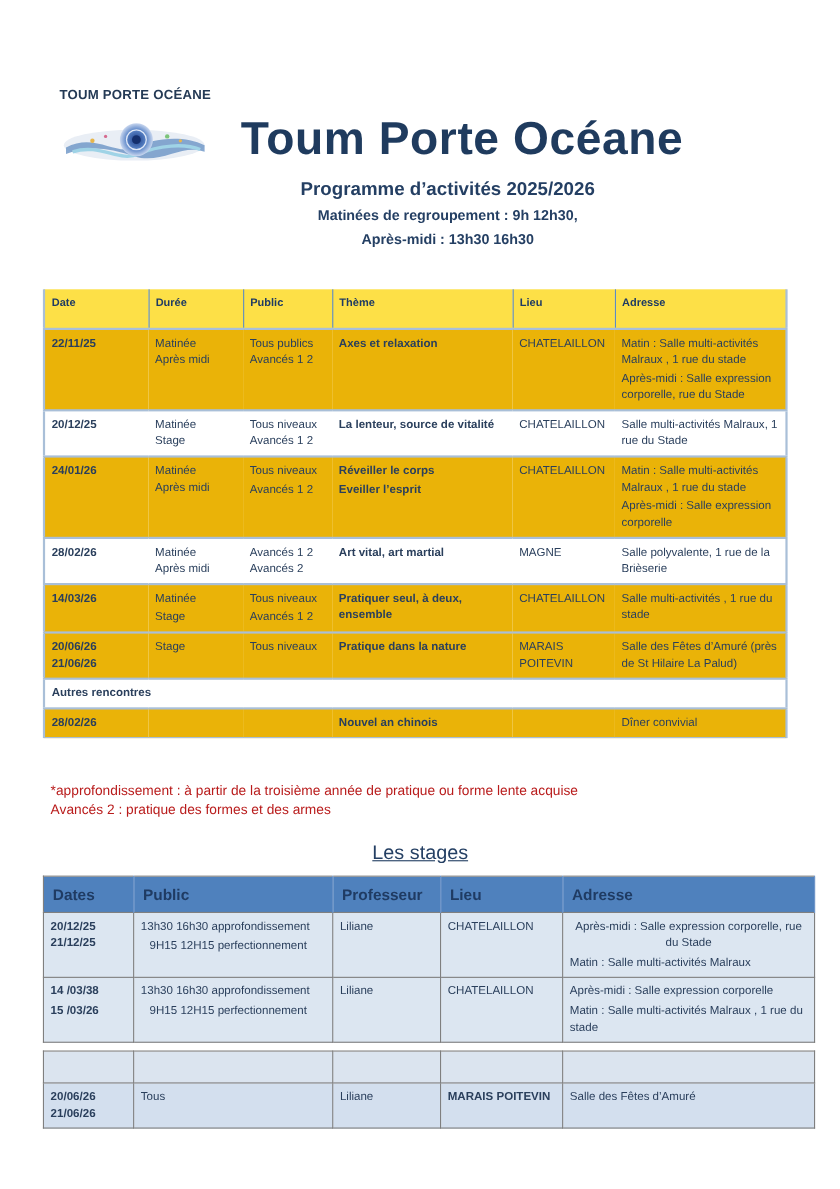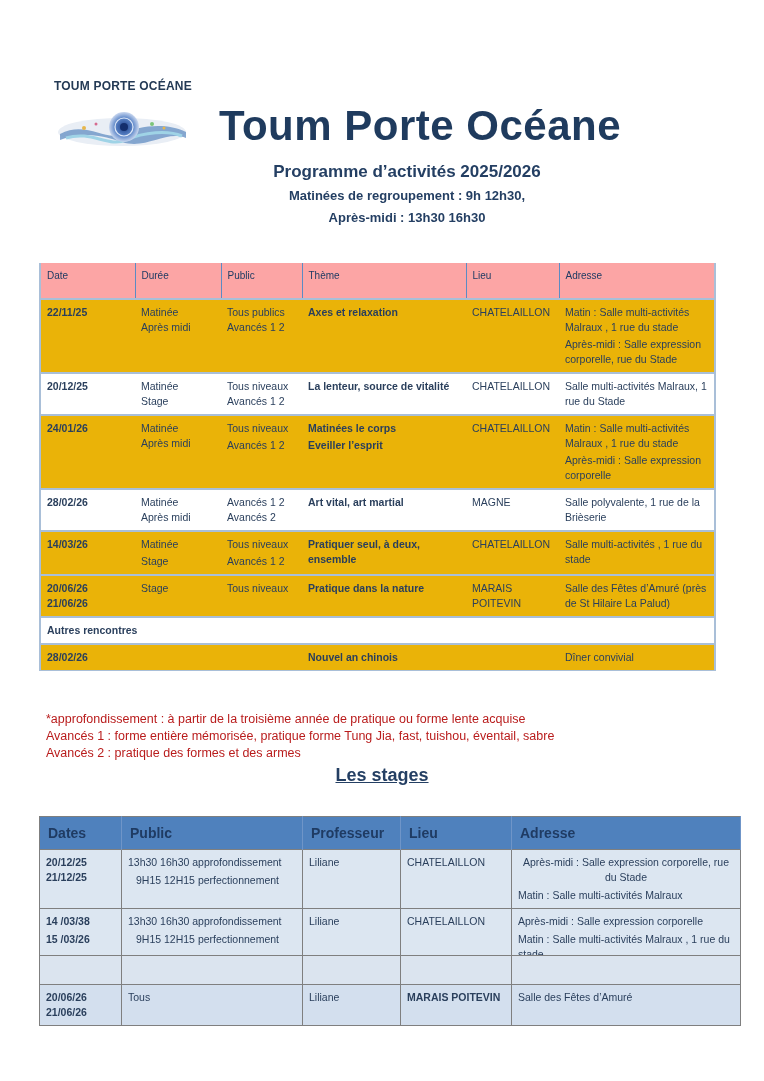--- a/index.html
+++ b/index.html
@@ -11,37 +11,37 @@
   .subtitle { position: absolute; left: 0; width: 814px; top: 162px; text-align: center; font-size: 17px; font-weight: bold; color: #243f63; }
   .subline { position: absolute; left: 0; width: 814px; text-align: center; font-size: 13px; font-weight: bold; color: #243f63; }
   .subline.l1 { top: 188px; }
   .subline.l2 { top: 210px; }
 
   table { border-collapse: collapse; position: absolute; font-size: 10.5px; color: #2a3f5c; }
   td, th { vertical-align: top; text-align: left; padding: 0 6px; line-height: 15px; }
 
   
   .prog { left: 39px; top: 263px; width: 677px; border-left: 2px solid #a9bfd8; border-right: 2px solid #a9bfd8; border-bottom: 1px solid #a9bfd8; }
-  .prog th { background: #fca5a5; color: #1f3b63; font-weight: normal; height: 30px; padding-top: 5px; border-right: 1px solid #5b8bc4; font-size: 10px; }
+  .prog th { background: #fde047; color: #1f3b63; font-weight: bold; height: 30px; padding-top: 5px; border-right: 1px solid #5b8bc4; font-size: 10px; }
   .prog tr.band td { background: #eab308; }
   .prog tr.plain td { background: #ffffff; }
   .prog td { border-top: 2px solid #a9bfd8; padding-top: 5px; padding-bottom: 5px; }
   .prog td.bold { font-weight: bold; }
   .prog td.center { text-align: left; font-weight: bold; }
   .prog td p { margin: 0; }
   .prog td p + p { margin-top: 2px; }
 
   .notes { position: absolute; left: 46px; top: 711px; font-size: 12.5px; color: #b91c1c; line-height: 17px; }
-  .stages-title { position: absolute; left: 0; width: 764px; top: 765px; text-align: center; font-size: 18px; font-weight: bold; color: #243f63; text-decoration: underline; }
+  .stages-title { position: absolute; left: 0; width: 764px; top: 765px; text-align: center; font-size: 18px; font-weight: normal; color: #243f63; text-decoration: underline; }
 
   
   .stg { left: 39px; width: 702px; border: 1px solid #7f7f7f; }
   .stg th { background: #4f81bd; color: #1f3b63; font-size: 14px; font-weight: bold; height: 32px; vertical-align: middle; padding-left: 8px; border-right: 1px solid #6f95c8; }
   .stg td { background: #dce6f1; border: 1px solid #7f7f7f; padding-top: 5px; padding-bottom: 5px; font-size: 10.5px; }
-  .stg1 { top: 796px; margin-top: 20px; }
+  .stg1 { top: 796px; }
   .stg2 { top: 955px; }
   .stg2 td.empty { height: 18px; background: #dbe4ef; }
   .stg2 tr.row td { background: #d3dfee; }
   .stg td.bold { font-weight: bold; }
   .stg td p { margin: 0; }
   .stg td p + p { margin-top: 3px; }
   .stg td .c { text-align: center; }
   .indent { padding-left: 8px; }
 </style>
 </head>
@@ -143,21 +143,21 @@
         </td>
     <td>
           <p>Matinée</p>
           <p style="margin-top:0">Après midi</p>
         </td>
     <td>
           <p>Tous niveaux</p>
           <p>Avancés 1 2</p>
         </td>
     <td class="bold">
-          <p>Matinées le corps</p>
+          <p>Réveiller le corps</p>
           <p>Eveiller l’esprit</p>
         </td>
     <td>
           <p>CHATELAILLON</p>
         </td>
     <td>
           <p>Matin : Salle multi-activités Malraux , 1 rue du stade</p>
           <p>Après-midi : Salle expression corporelle</p>
         </td>
   </tr>
@@ -241,21 +241,20 @@
     <td></td>
     <td>
           <p>Dîner convivial</p>
         </td>
   </tr>
 </tbody>
   </table>
 
 <div class="notes">
   <div>*approfondissement : à partir de la troisième année de pratique ou forme lente acquise</div>
-  <div>Avancés 1 : forme entière mémorisée, pratique forme Tung Jia, fast,  tuishou, éventail, sabre</div>
   <div>Avancés 2 : pratique des formes et des armes</div>
 </div>
 
 <div class="stages-title">Les stages</div>
 
 <table class="stg stg1">
   <colgroup>
       <col style="width:82px">
       <col style="width:181px">
       <col style="width:98px">

